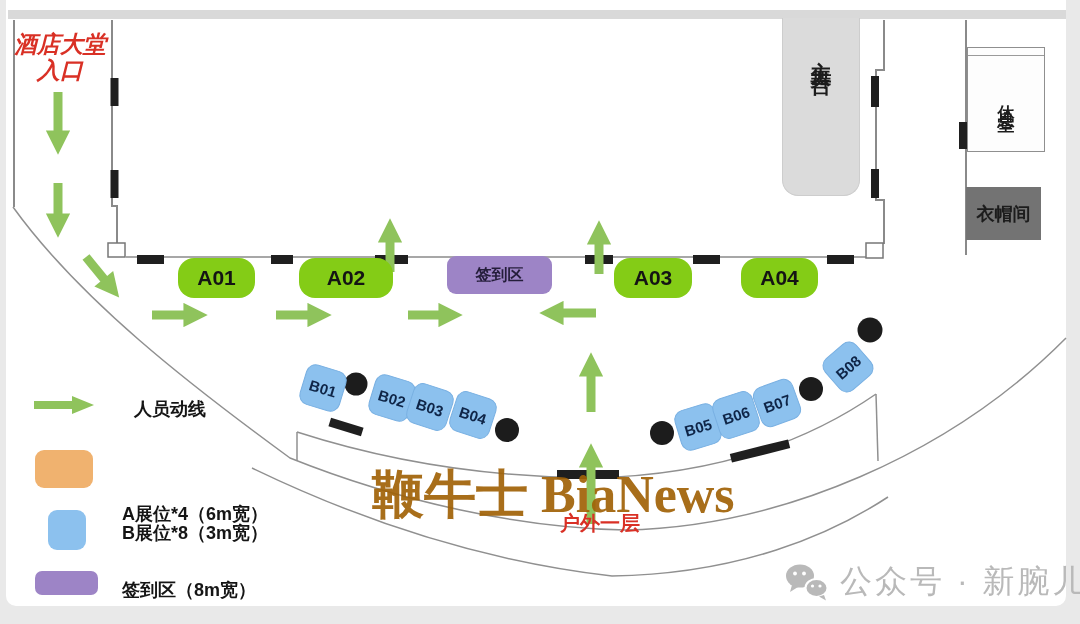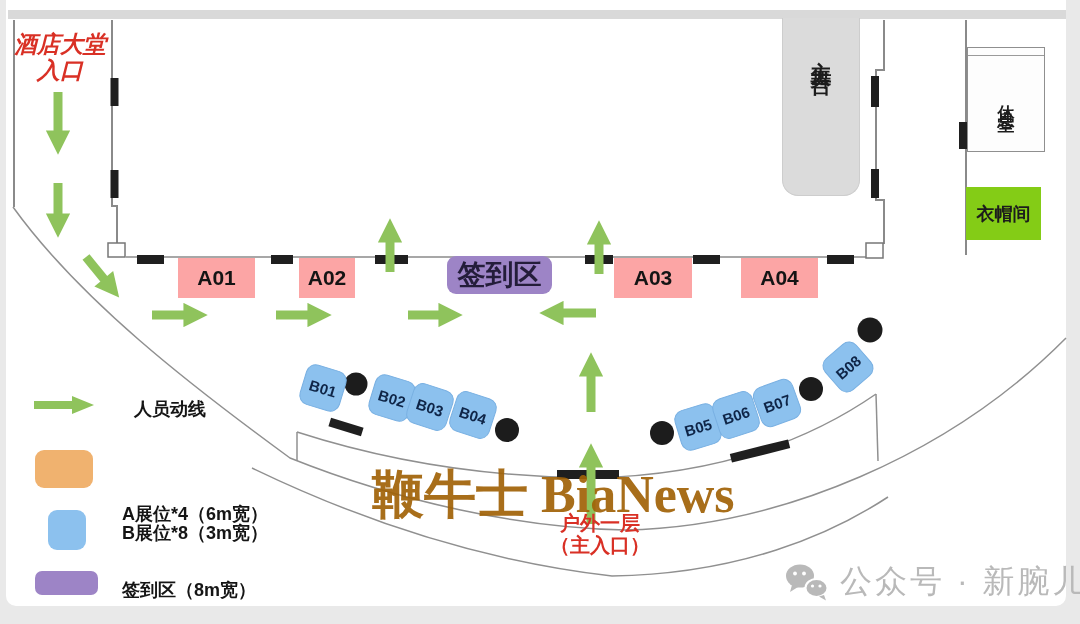--- a/index.html
+++ b/index.html
@@ -39,35 +39,35 @@
     writing-mode:vertical-rl;text-orientation:upright;
     font-weight:700;color:#1c1c1c;letter-spacing:7px;
   }
   .lounge-box{
     left:967px;top:47px;width:78px;height:105px;background:#fdfdfd;
     border:1.5px solid #8f8f8f;box-sizing:border-box;
     display:flex;justify-content:center;align-items:center;
   }
   .lounge-top{position:absolute;left:0;top:7px;width:100%;height:0;border-top:1px solid #9a9a9a;}
   .cloak-box{
-    left:966px;top:187px;width:75px;height:53px;background:#84cc16;
+    left:966px;top:187px;width:75px;height:53px;background:#737373;
     display:flex;justify-content:center;align-items:center;
     font-weight:700;font-size:18px;color:#1c1c1c;
   }
 
   
   .booth-a{
-    height:40px;background:#fca5a5;border-radius:0;
+    height:40px;background:#84cc16;border-radius:16px;
     display:flex;align-items:center;justify-content:center;
     font-weight:700;font-size:21px;color:#141414;
   }
   .checkin{
     left:447px;top:256px;width:105px;height:38px;background:#9d84c6;border-radius:9px;
     display:flex;align-items:center;justify-content:center;
-    font-weight:700;font-size:28px;color:#241d3a;
+    font-weight:700;font-size:16px;color:#241d3a;
   }
   .booth-b{
     width:42px;height:42px;background:#8cc1ee;border:1px solid #79b0e2;
     box-sizing:border-box;border-radius:10px;
     display:flex;align-items:center;justify-content:center;
     font-weight:700;font-size:15px;color:#0f2547;
   }
 
   
   .legend-label{font-size:18px;font-weight:700;color:#151515;white-space:nowrap;}
@@ -161,38 +161,37 @@
     <path d="M 591,524 L 591,453" marker-end="url(#ah)"></path>
   </g>
 </svg>
 
 <div class="abs red-label tl-entrance">
   <div>酒店大堂</div>
   <div>入口</div>
 </div>
 <div class="abs red-label bottom-entrance">
   <div>户外一层</div>
-  <div>（主入口）</div>
 </div>
 
 <div class="abs stage-box">
   <div class="vtext" style="font-size:21px;">主舞台</div>
 </div>
 <div class="abs lounge-box">
   <div class="lounge-top"></div>
   <div class="vtext" style="font-size:17px;letter-spacing:5px;">休息室</div>
 </div>
 <div class="abs cloak-box">
   <span>衣帽间</span>
 </div>
 
 <div class="abs booth-a" style="left:178px;top:258px;width:77px;">
     <span>A01</span>
   </div>
-<div class="abs booth-a" style="left:299px;top:258px;width:56px;text-align:center;">
+<div class="abs booth-a" style="left:299px;top:258px;width:94px;text-align:center;">
     <span>A02</span>
   </div>
 <div class="abs booth-a" style="left:614px;top:258px;width:78px;">
     <span>A03</span>
   </div>
 <div class="abs booth-a" style="left:741px;top:258px;width:77px;">
     <span>A04</span>
   </div>
 
 <div class="abs checkin">

